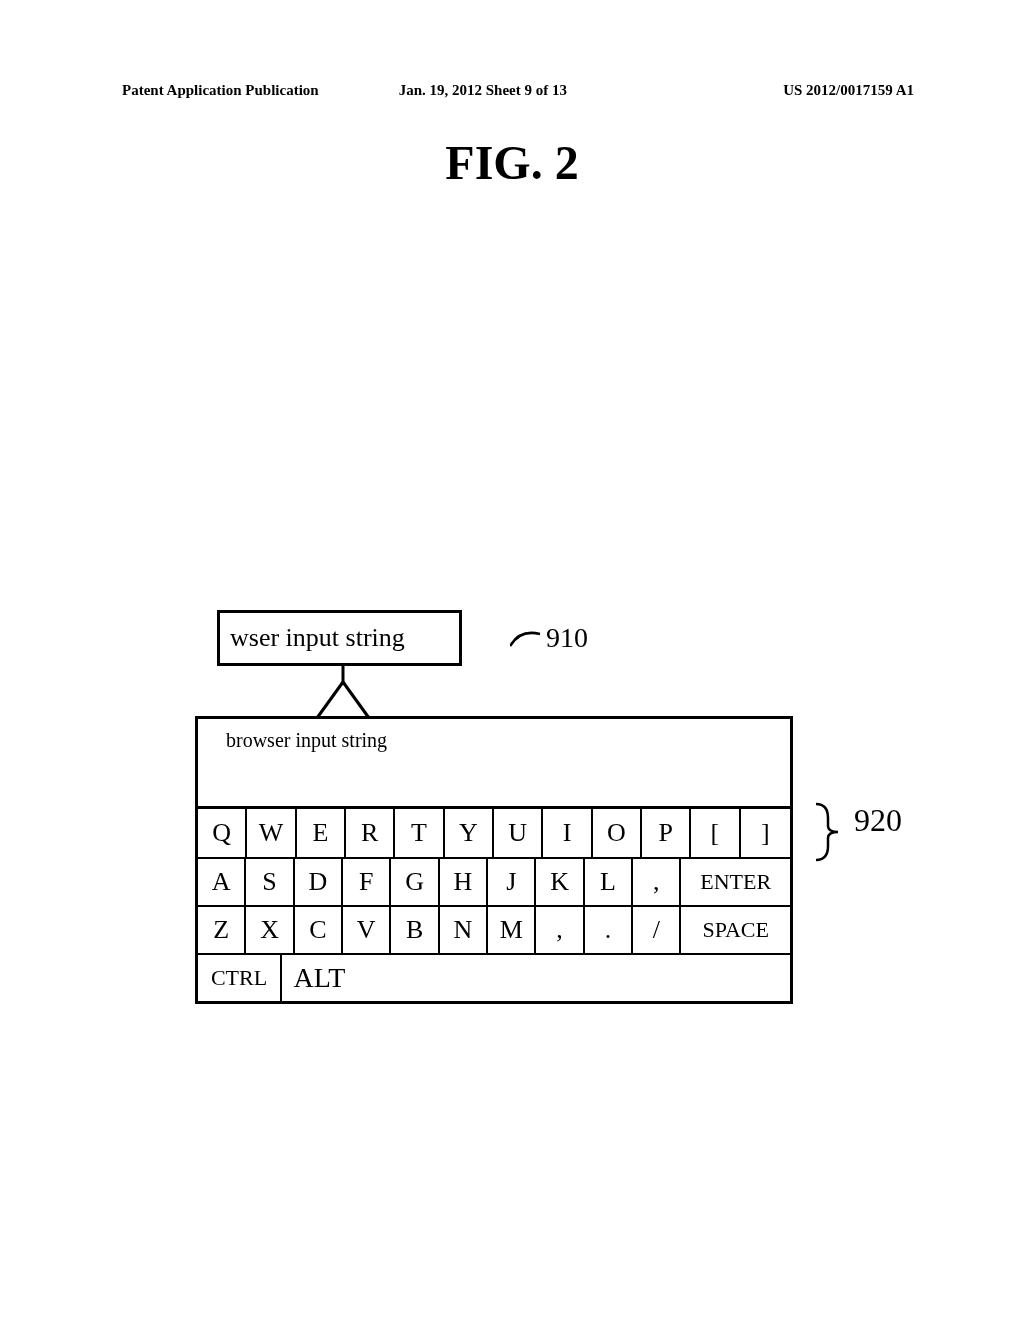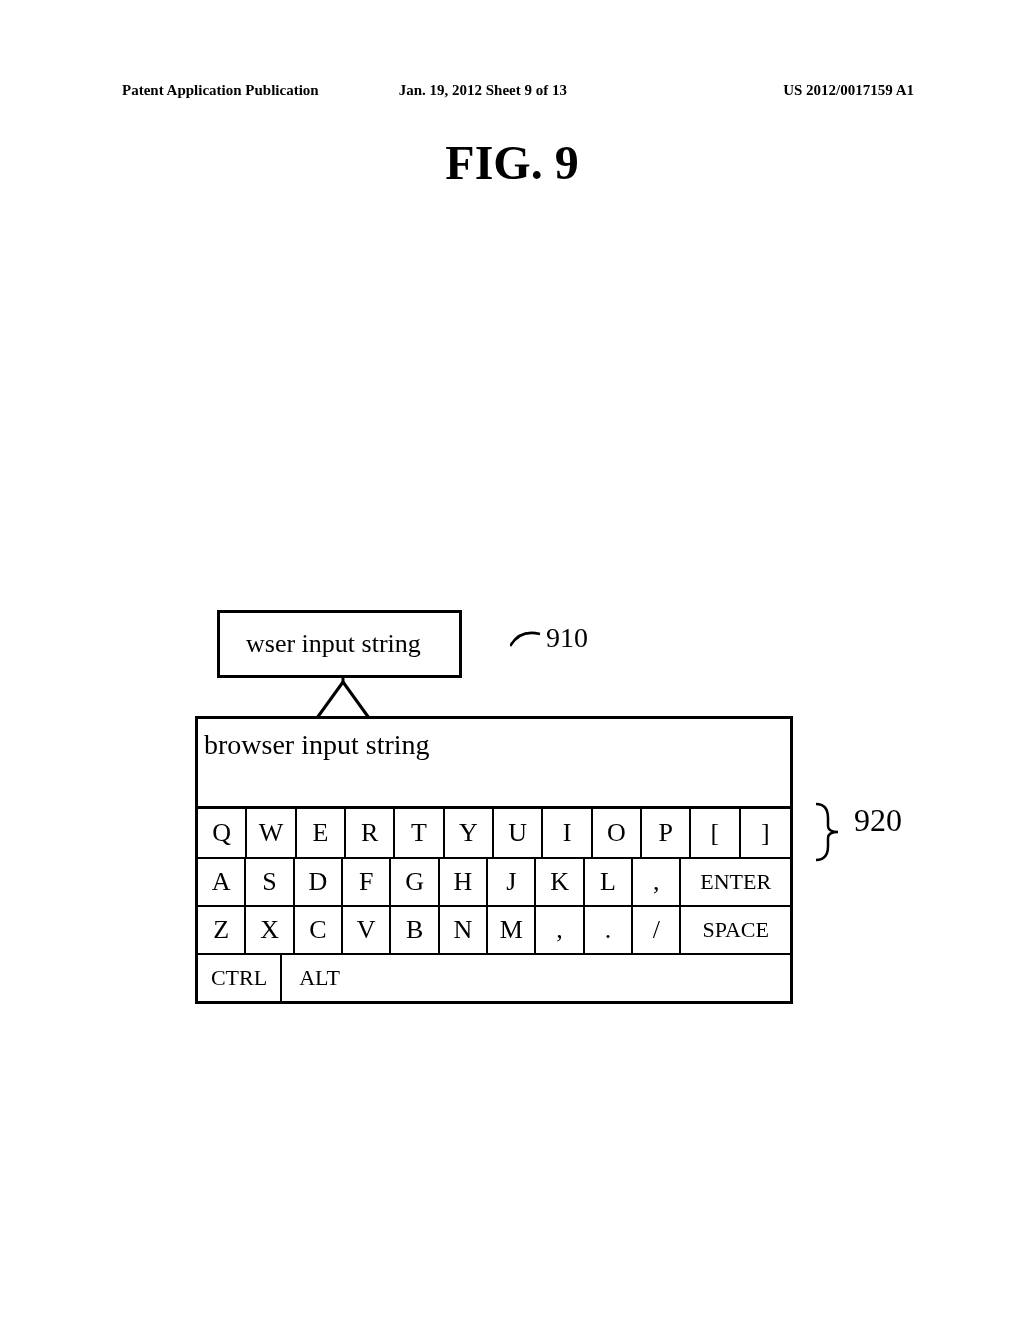--- a/index.html
+++ b/index.html
@@ -39,26 +39,26 @@
       top: 610px;
       left: 195px;
       width: 600px;
     }
 
     .popup {
       position: absolute;
       top: 0;
       left: 22px;
       width: 245px;
-      height: 68px;
+      height: 56px;
       border: 3px solid #000;
       background: #fff;
       display: flex;
       align-items: center;
-      padding-left: 26px;
+      padding-left: 10px;
       font-size: 26px;
       z-index: 2;
     }
 
     .ref-910 {
       position: absolute;
       top: 12px;
       left: 315px;
       font-size: 28px;
       display: flex;
@@ -77,41 +77,41 @@
       top: 106px;
       left: 0;
       width: 598px;
       border: 3px solid #000;
       background: #fff;
     }
     .osk-input {
       width: 100%;
       height: 90px;
       border-bottom: 3px solid #000;
-      padding: 10px 6px;
-      font-size: 28px;
+      padding: 10px 28px;
+      font-size: 20px;
     }
     .kb-row {
       display: flex;
       height: 48px;
     }
     .kb-row + .kb-row { border-top: 2px solid #000; }
     .key {
       border-right: 2px solid #000;
       display: flex;
       align-items: center;
       justify-content: center;
       font-size: 26px;
       font-family: 'Times New Roman', serif;
     }
     .key:last-child { border-right: none; }
     .key.std { width: 49.4px; }
     .key.wide2 { width: 111px; font-size: 22px; }
     .key.ctrl { width: 84px; font-size: 22px; }
-    .key.alt { width: 75px; font-size: 22px; }
+    .key.alt { width: 75px; font-size: 28px; }
     .key.space { flex: 1; font-size: 22px; }
     .row3 .key.std { width: 49.4px; }
 
     .ref-920 {
       position: absolute;
       top: 192px;
       left: 615px;
       font-size: 32px;
       display: flex;
     }
@@ -119,21 +119,21 @@
   </style>
 </head>
 <body>
 
 <div class="header">
   <div class="header-left">Patent Application Publication</div>
   <div class="header-mid">Jan. 19, 2012  Sheet 9 of 13</div>
   <div class="header-right">US 2012/0017159 A1</div>
 </div>
 
-<div class="fig-title">FIG. 9</div>
+<div class="fig-title">FIG. 2</div>
 
 <div class="diagram">
 
   <div class="popup">
     <span>wser input string</span>
   </div>
 
   <div class="ref-910">
     <svg width="36" height="28">
       <path d="M 0 22 Q 10 5 30 10" stroke="#000" stroke-width="2.5" fill="none"></path>

